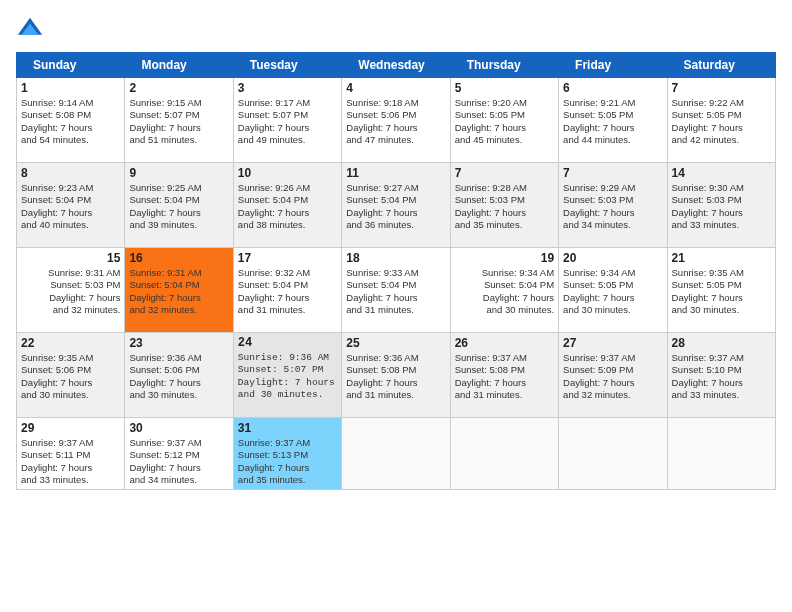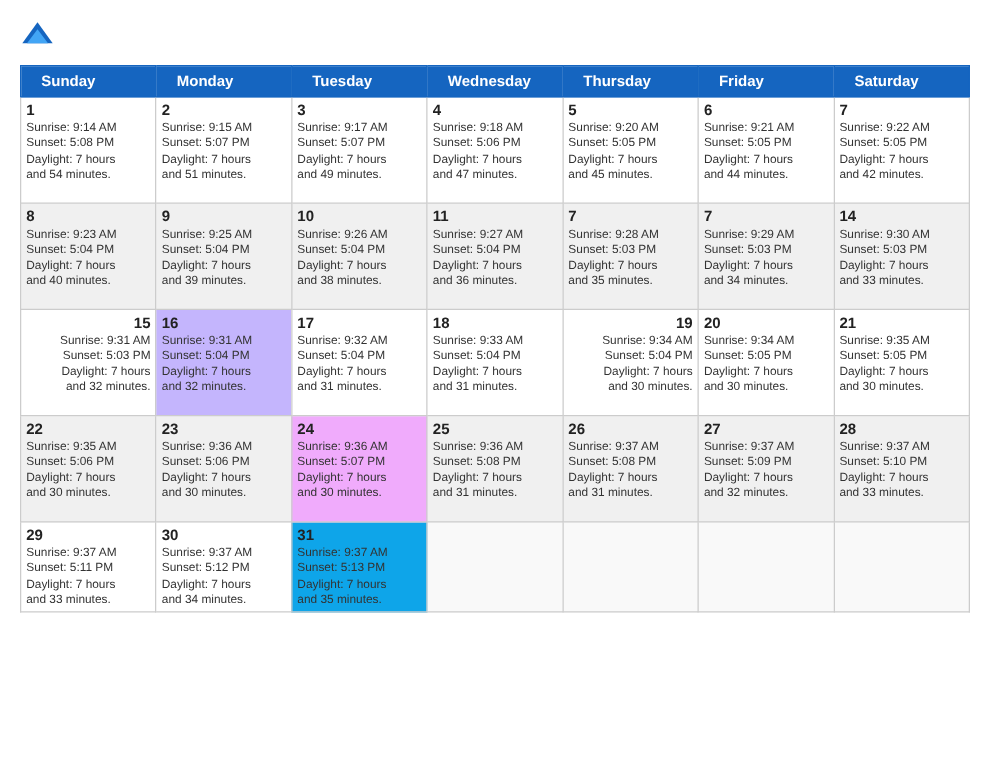--- a/index.html
+++ b/index.html
@@ -200,21 +200,21 @@
           <td style="background: rgb(240, 240, 240);">
             <span class="day-num">14</span>
             <div class="cell-text">Sunrise: 9:30 AM<br>Sunset: 5:03 PM<br>Daylight: 7 hours<br>and 33 minutes.</div>
           </td>
         </tr>
         <tr>
           <td style="background: rgb(255, 255, 255); text-align: right;">
             <span class="day-num">15</span>
             <div class="cell-text">Sunrise: 9:31 AM<br>Sunset: 5:03 PM<br>Daylight: 7 hours<br>and 32 minutes.</div>
           </td>
-          <td style="background: #c4b5fd;">
+          <td style="background: #f97316;">
             <span class="day-num">16</span>
             <div class="cell-text">Sunrise: 9:31 AM<br>Sunset: 5:04 PM<br>Daylight: 7 hours<br>and 32 minutes.</div>
           </td>
           <td style="background: rgb(255, 255, 255);">
             <span class="day-num">17</span>
             <div class="cell-text">Sunrise: 9:32 AM<br>Sunset: 5:04 PM<br>Daylight: 7 hours<br>and 31 minutes.</div>
           </td>
           <td style="background: rgb(255, 255, 255);">
             <span class="day-num">18</span>
             <div class="cell-text">Sunrise: 9:33 AM<br>Sunset: 5:04 PM<br>Daylight: 7 hours<br>and 31 minutes.</div>
@@ -234,21 +234,21 @@
         </tr>
         <tr>
           <td style="background: rgb(240, 240, 240);">
             <span class="day-num">22</span>
             <div class="cell-text">Sunrise: 9:35 AM<br>Sunset: 5:06 PM<br>Daylight: 7 hours<br>and 30 minutes.</div>
           </td>
           <td style="background: rgb(240, 240, 240);">
             <span class="day-num">23</span>
             <div class="cell-text">Sunrise: 9:36 AM<br>Sunset: 5:06 PM<br>Daylight: 7 hours<br>and 30 minutes.</div>
           </td>
-          <td style="background: #f0abfc;">
+          <td style="background: #e5e5e5; font-family: Liberation Mono, monospace;">
             <span class="day-num">24</span>
             <div class="cell-text">Sunrise: 9:36 AM<br>Sunset: 5:07 PM<br>Daylight: 7 hours<br>and 30 minutes.</div>
           </td>
           <td style="background: rgb(240, 240, 240);">
             <span class="day-num">25</span>
             <div class="cell-text">Sunrise: 9:36 AM<br>Sunset: 5:08 PM<br>Daylight: 7 hours<br>and 31 minutes.</div>
           </td>
           <td style="background: rgb(240, 240, 240);">
             <span class="day-num">26</span>
             <div class="cell-text">Sunrise: 9:37 AM<br>Sunset: 5:08 PM<br>Daylight: 7 hours<br>and 31 minutes.</div>
@@ -264,21 +264,21 @@
         </tr>
         <tr class="last-row">
           <td style="background: rgb(255, 255, 255); margin-top: 43px;">
             <span class="day-num">29</span>
             <div class="cell-text">Sunrise: 9:37 AM<br>Sunset: 5:11 PM<br>Daylight: 7 hours<br>and 33 minutes.</div>
           </td>
           <td style="background: rgb(255, 255, 255); margin-left: 44px;">
             <span class="day-num">30</span>
             <div class="cell-text">Sunrise: 9:37 AM<br>Sunset: 5:12 PM<br>Daylight: 7 hours<br>and 34 minutes.</div>
           </td>
-          <td style="background: #0ea5e9;">
+          <td style="background: #7dd3fc;">
             <span class="day-num">31</span>
             <div class="cell-text">Sunrise: 9:37 AM<br>Sunset: 5:13 PM<br>Daylight: 7 hours<br>and 35 minutes.</div>
           </td>
           <td class="empty-cell"></td>
           <td class="empty-cell"></td>
           <td class="empty-cell"></td>
           <td class="empty-cell"></td>
         </tr>
       </tbody>
   </table>

